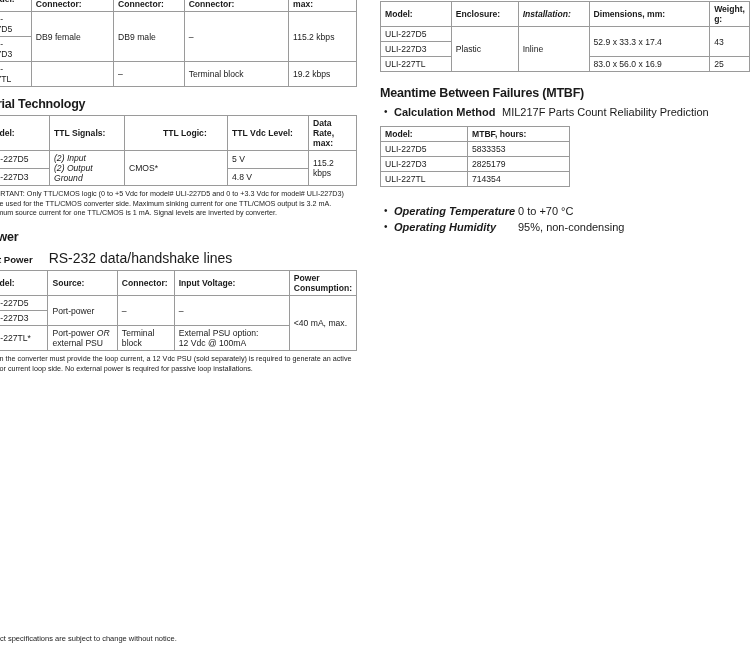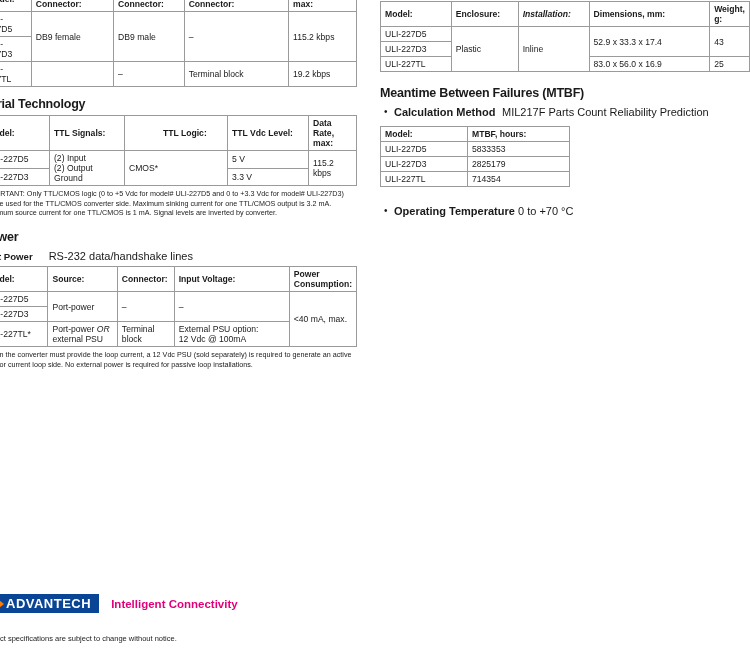--- a/index.html
+++ b/index.html
@@ -55,21 +55,21 @@
     font-size:9.6px;
     font-weight:bold;
     display:inline-block;
   }
   .portpower-row{
     display:flex;
     align-items:baseline;
     gap:16px;
     margin:6px 0 4px 0;
   }
-  .portpower-val{font-size:11px;}
+  .portpower-val{font-size:14px;}
 
   ul.bullets{
     margin:3px 0 0 0;
     padding-left:14px;
     list-style:none;
   }
   ul.bullets li{
     position:relative;
     font-size:11px;
     line-height:1.5;
@@ -80,21 +80,21 @@
     position:absolute;
     left:-10px;
     top:0;
     font-size:10px;
   }
   .b-label{font-weight:bold;display:inline-block;}
   .b-val{display:inline-block;}
 
   
   .mtbf-row .b-label{width:108px;}
-  .env-row .b-label{width:124px;}
+  .env-row .b-label{width:124px;font-style:italic;}
 
   
   .footer{
     position:absolute;
     left:0;
     bottom:36px;
     width:750px;
     height:20px;
   }
   .footer-bar{
@@ -182,30 +182,30 @@
         <tbody>
             <tr>
           <th style="width:58px;">Model:</th>
           <th style="width:66px;">TTL Signals:</th>
           <th style="width:60px;padding-left:38px;">TTL Logic:</th>
           <th style="width:72px;">TTL Vdc Level:</th>
           <th>Data Rate, max:</th>
         </tr>
         <tr>
           <td class="model-cell">ULI-227D5</td>
-          <td class="center vmid" rowspan="2" style="white-space:pre-line;">(2) Input
+          <td class="center vmid" rowspan="2" style="white-space:pre-line;font-style:italic;">(2) Input
 (2) Output
 Ground</td>
           <td class="center vmid" rowspan="2">CMOS*</td>
           <td class="center">5 V</td>
           <td class="center vmid" rowspan="2">115.2 kbps</td>
         </tr>
         <tr>
           <td class="model-cell">ULI-227D3</td>
-          <td class="center">3.3 V</td>
+          <td class="center">4.8 V</td>
         </tr>
       </tbody>
         </table>
 
       <div class="note">IMPORTANT: Only TTL/CMOS logic (0 to +5 Vdc for model# ULI-227D5 and 0 to +3.3 Vdc for model# ULI-227D3) can be used for the TTL/CMOS converter side. Maximum sinking current for one TTL/CMOS output is 3.2 mA. Maximum source current for one TTL/CMOS is 1 mA. Signal levels are inverted by converter.</div>
     </div>
 
     <div class="sec-wrap" style="margin-top:12px;">
       <h2 class="section">Power</h2>
 
@@ -304,31 +304,25 @@
         </tr>
       </tbody>
         </table>
     </div>
 
     <div class="sec-wrap" style="margin-top:16px;">
       <ul class="bullets">
         <li class="env-row">
           <span class="b-label">Operating Temperature</span><span class="b-val">0 to +70 °C</span>
         </li>
+        <li class="env-row">
+          <span class="b-label">Operating Humidity</span><span class="b-val">95%, non-condensing</span>
+        </li>
       </ul>
     </div>
   </div>
 
-  <div class="footer">
-    <div class="footer-bar">
-      <div class="adv-logo">
-        <span class="dot"></span>
-          <span>ADVANTECH</span>
-      </div>
-      <div class="tagline">Intelligent Connectivity</div>
-    </div>
-  </div>
   <div class="footer-note">
     <span class="left">Product specifications are subject to change without notice.</span>
     <span class="right">Last updated: 5-Jan-2022</span>
   </div>
 
 </div>
 
 </body></html>

